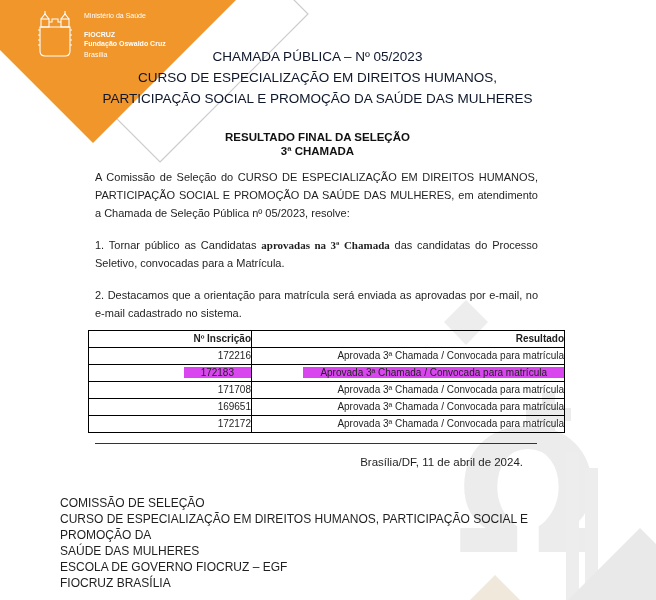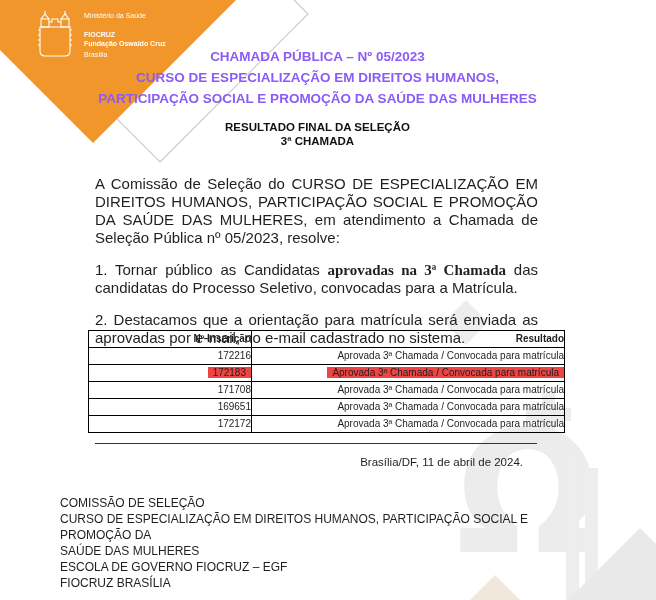--- a/index.html
+++ b/index.html
@@ -8,34 +8,34 @@
   
   .hdr-svg{position:absolute;top:0;left:0;}
   .logo-block{position:absolute;top:8px;left:36px;width:180px;height:60px;}
   .castle{position:absolute;top:2px;left:0;}
   .logo-text{position:absolute;top:3px;left:48px;color:#ffffff;font-size:7px;line-height:9px;}
   .logo-ministry{margin-bottom:10px;}
   .logo-org,.logo-orgfull{font-weight:bold;}
   .logo-city{margin-top:2px;}
   
   .title-block{position:absolute;top:46px;left:75px;width:485px;text-align:center;}
-  .title-line{font-weight:bold;font-size:13.5px;line-height:21px;color:#8b5cf6;}
-  .subtitle-block{margin-top:11px;}
+  .title-line{font-weight:normal;font-size:13.5px;line-height:21px;color:#0f172a;}
+  .subtitle-block{margin-top:21px;}
   .subtitle-line{font-weight:bold;font-size:11.5px;line-height:14px;color:#111;}
   
   .body-block{position:absolute;top:161px;left:95px;width:443px;}
-  .para{font-size:15px;line-height:18px;text-align:justify;margin:14px 0 14px 0;}
+  .para{font-size:11px;line-height:18px;text-align:justify;margin:7px 0 14px 0;}
   .para b{font-weight:bold;font-family:Liberation Serif, serif;}
   
   .result-table{position:absolute;top:330px;left:88px;width:477px;border-collapse:collapse;}
   .result-table th,.result-table td{border:1px solid #000;text-align:right;
       font-size:10px;height:16px;padding:0;line-height:16px;}
   .result-table th{font-weight:bold;}
   .col-insc{width:162px;}
-  .hl{background:#ef4444;padding:0 5px;}
+  .hl{background:#d946ef;padding:0 17px;}
   
   .rule{position:absolute;top:443px;left:95px;width:442px;height:1px;background:#333;}
   .date-line{position:absolute;top:456px;left:95px;width:428px;text-align:right;font-size:11.5px;}
   .footer-block{position:absolute;top:495px;left:60px;width:500px;
       font-size:12px;line-height:16px;color:#1f1f1f;}
   
   .watermark{position:absolute;top:0;left:0;z-index:0;}
   .content{position:relative;z-index:1;}
 </style>
 </head>

